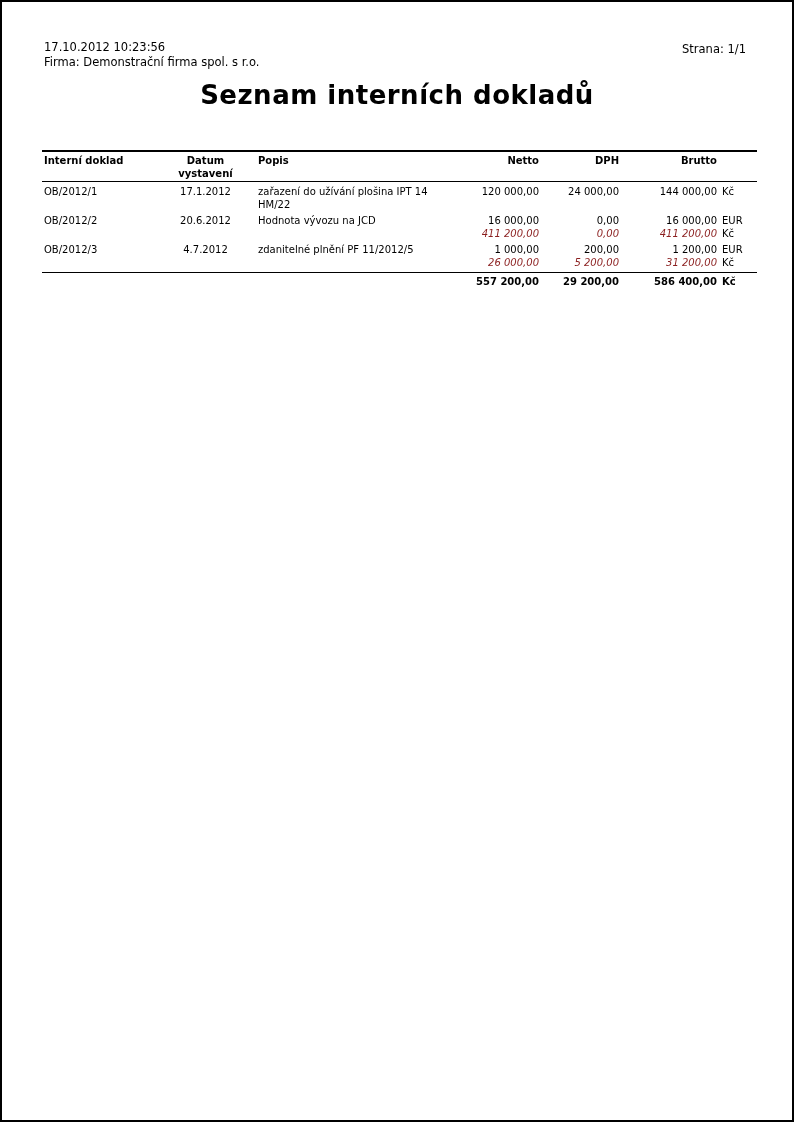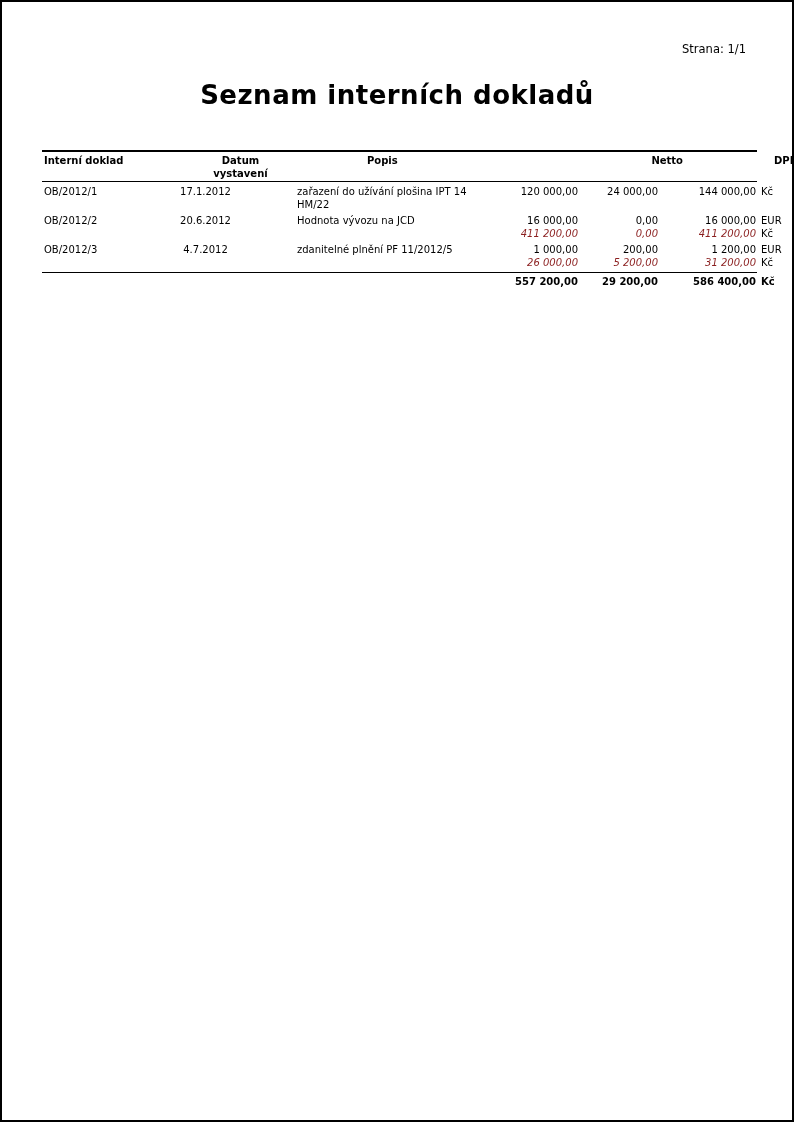--- a/index.html
+++ b/index.html
@@ -17,40 +17,44 @@
   .hdr-right{position:absolute;right:46px;top:40px;font-size:11.5px;text-align:right;}
   .title{
     position:absolute;left:0;top:78px;width:100%;
     text-align:center;font-size:26px;font-weight:bold;letter-spacing:.5px;
   }
   .rpt-table{
     position:absolute;left:40px;top:148px;width:715px;
     font-size:10px;line-height:13px;
   }
   .rule-top{border-top:2px solid #000;}
-  .thead{display:flex;align-items:flex-start;font-weight:bold;padding:2px 0 1px 0;border-bottom:1.5px solid #000;gap:35px;}
+  .thead{display:flex;align-items:flex-start;font-weight:bold;padding:2px 0 1px 0;border-bottom:1.5px solid #000;}
   .line{display:flex;align-items:flex-start;}
   .c{box-sizing:border-box;flex:0 0 auto;}
   .c.doc   {width:120px;padding-left:2px;}
   .c.date  {width:87px;text-align:center;}
-  .c.desc  {width:213px;padding-left:9px;margin-left:39px;}
+  .c.desc  {width:213px;padding-left:9px;}
   .c.netto {width:77px;text-align:right;}
   .c.dph   {width:80px;text-align:right;}
   .c.brutto{width:98px;text-align:right;}
   .c.cur   {width:32px;padding-left:5px;}
   .date2{display:block;}
   .trow{padding-top:3px;}
   .alt-val{color:#8b1f1f;font-style:italic;}
   .totals{margin-top:3px;border-top:1.5px solid #000;padding-top:2px;font-weight:bold;}
 </style>
 </head>
 <body>
 
 <div class="page">
 
+  <div class="hdr-left">
+    <div>17.10.2012  10:23:56</div>
+    <div>Firma: Demonstrační firma spol. s r.o.</div>
+  </div>
   <div class="hdr-right">Strana: 1/1</div>
 
   <div class="title">Seznam interních dokladů</div>
 
   <div class="rpt-table rule-top">
 
     <div class="thead">
       <span class="c doc">Interní doklad</span>
       <span class="c date"><span>Datum</span><span class="date2">vystavení</span></span>
       <span class="c desc">Popis</span>

